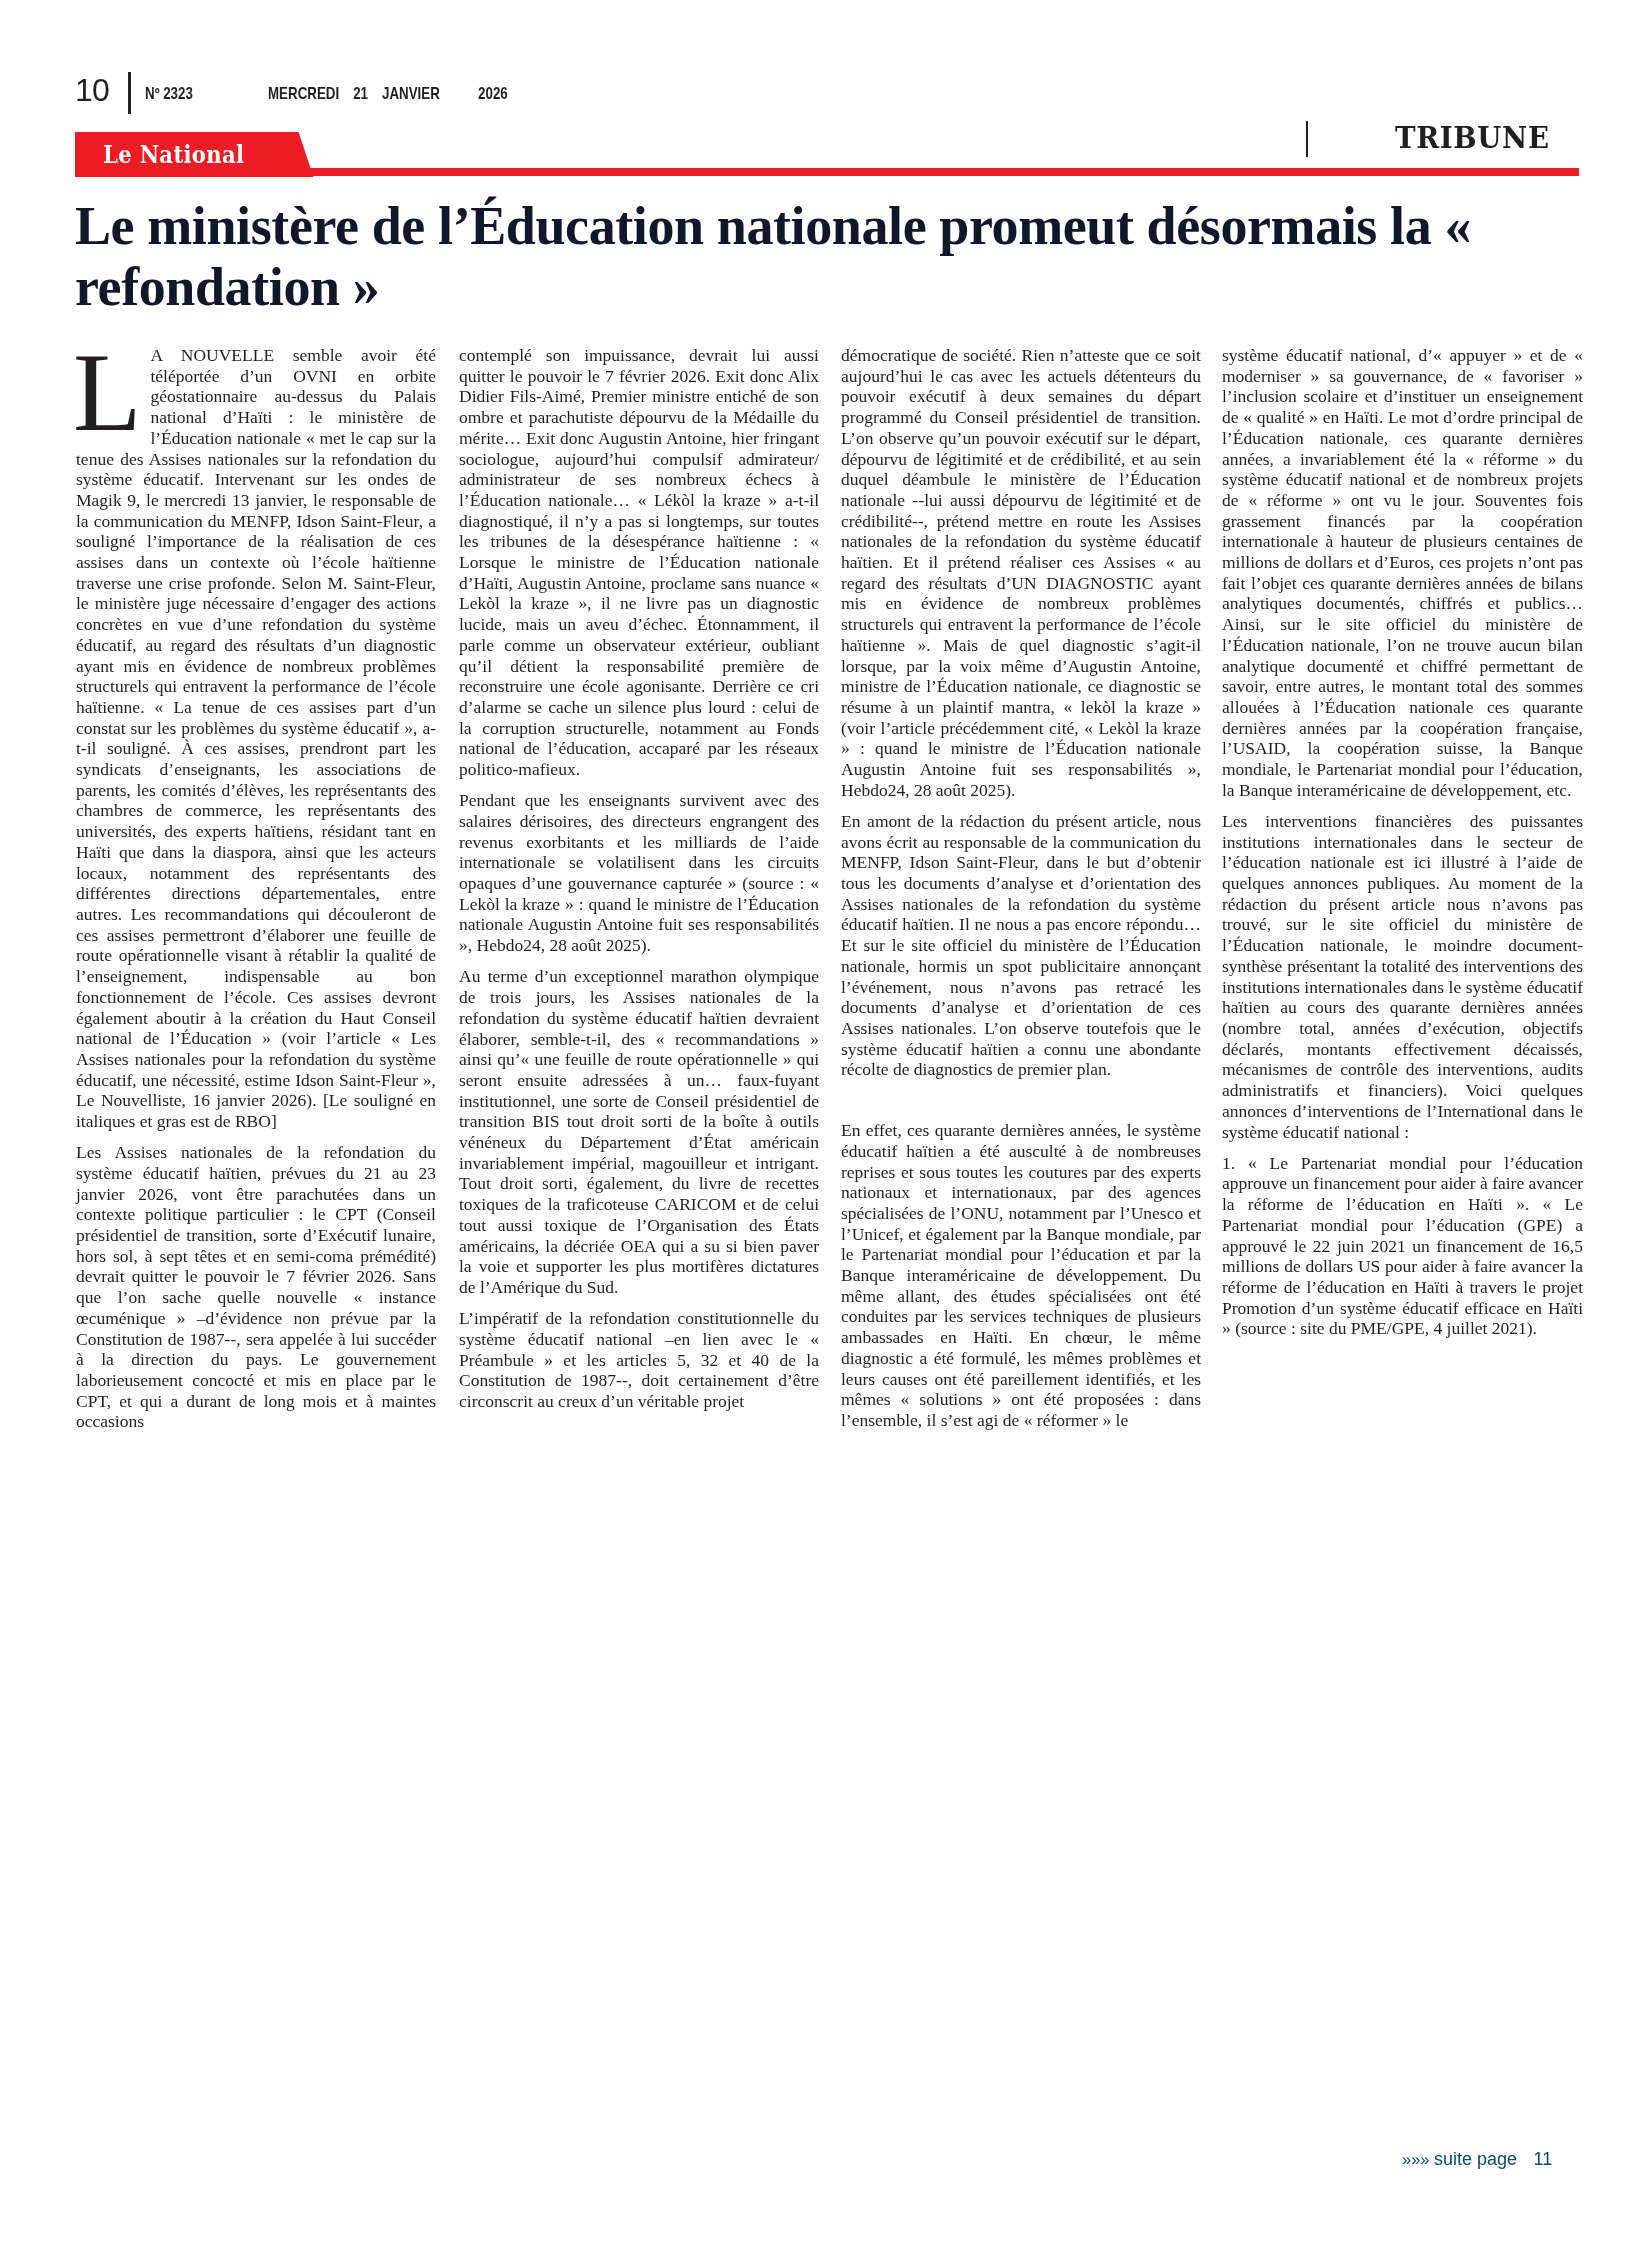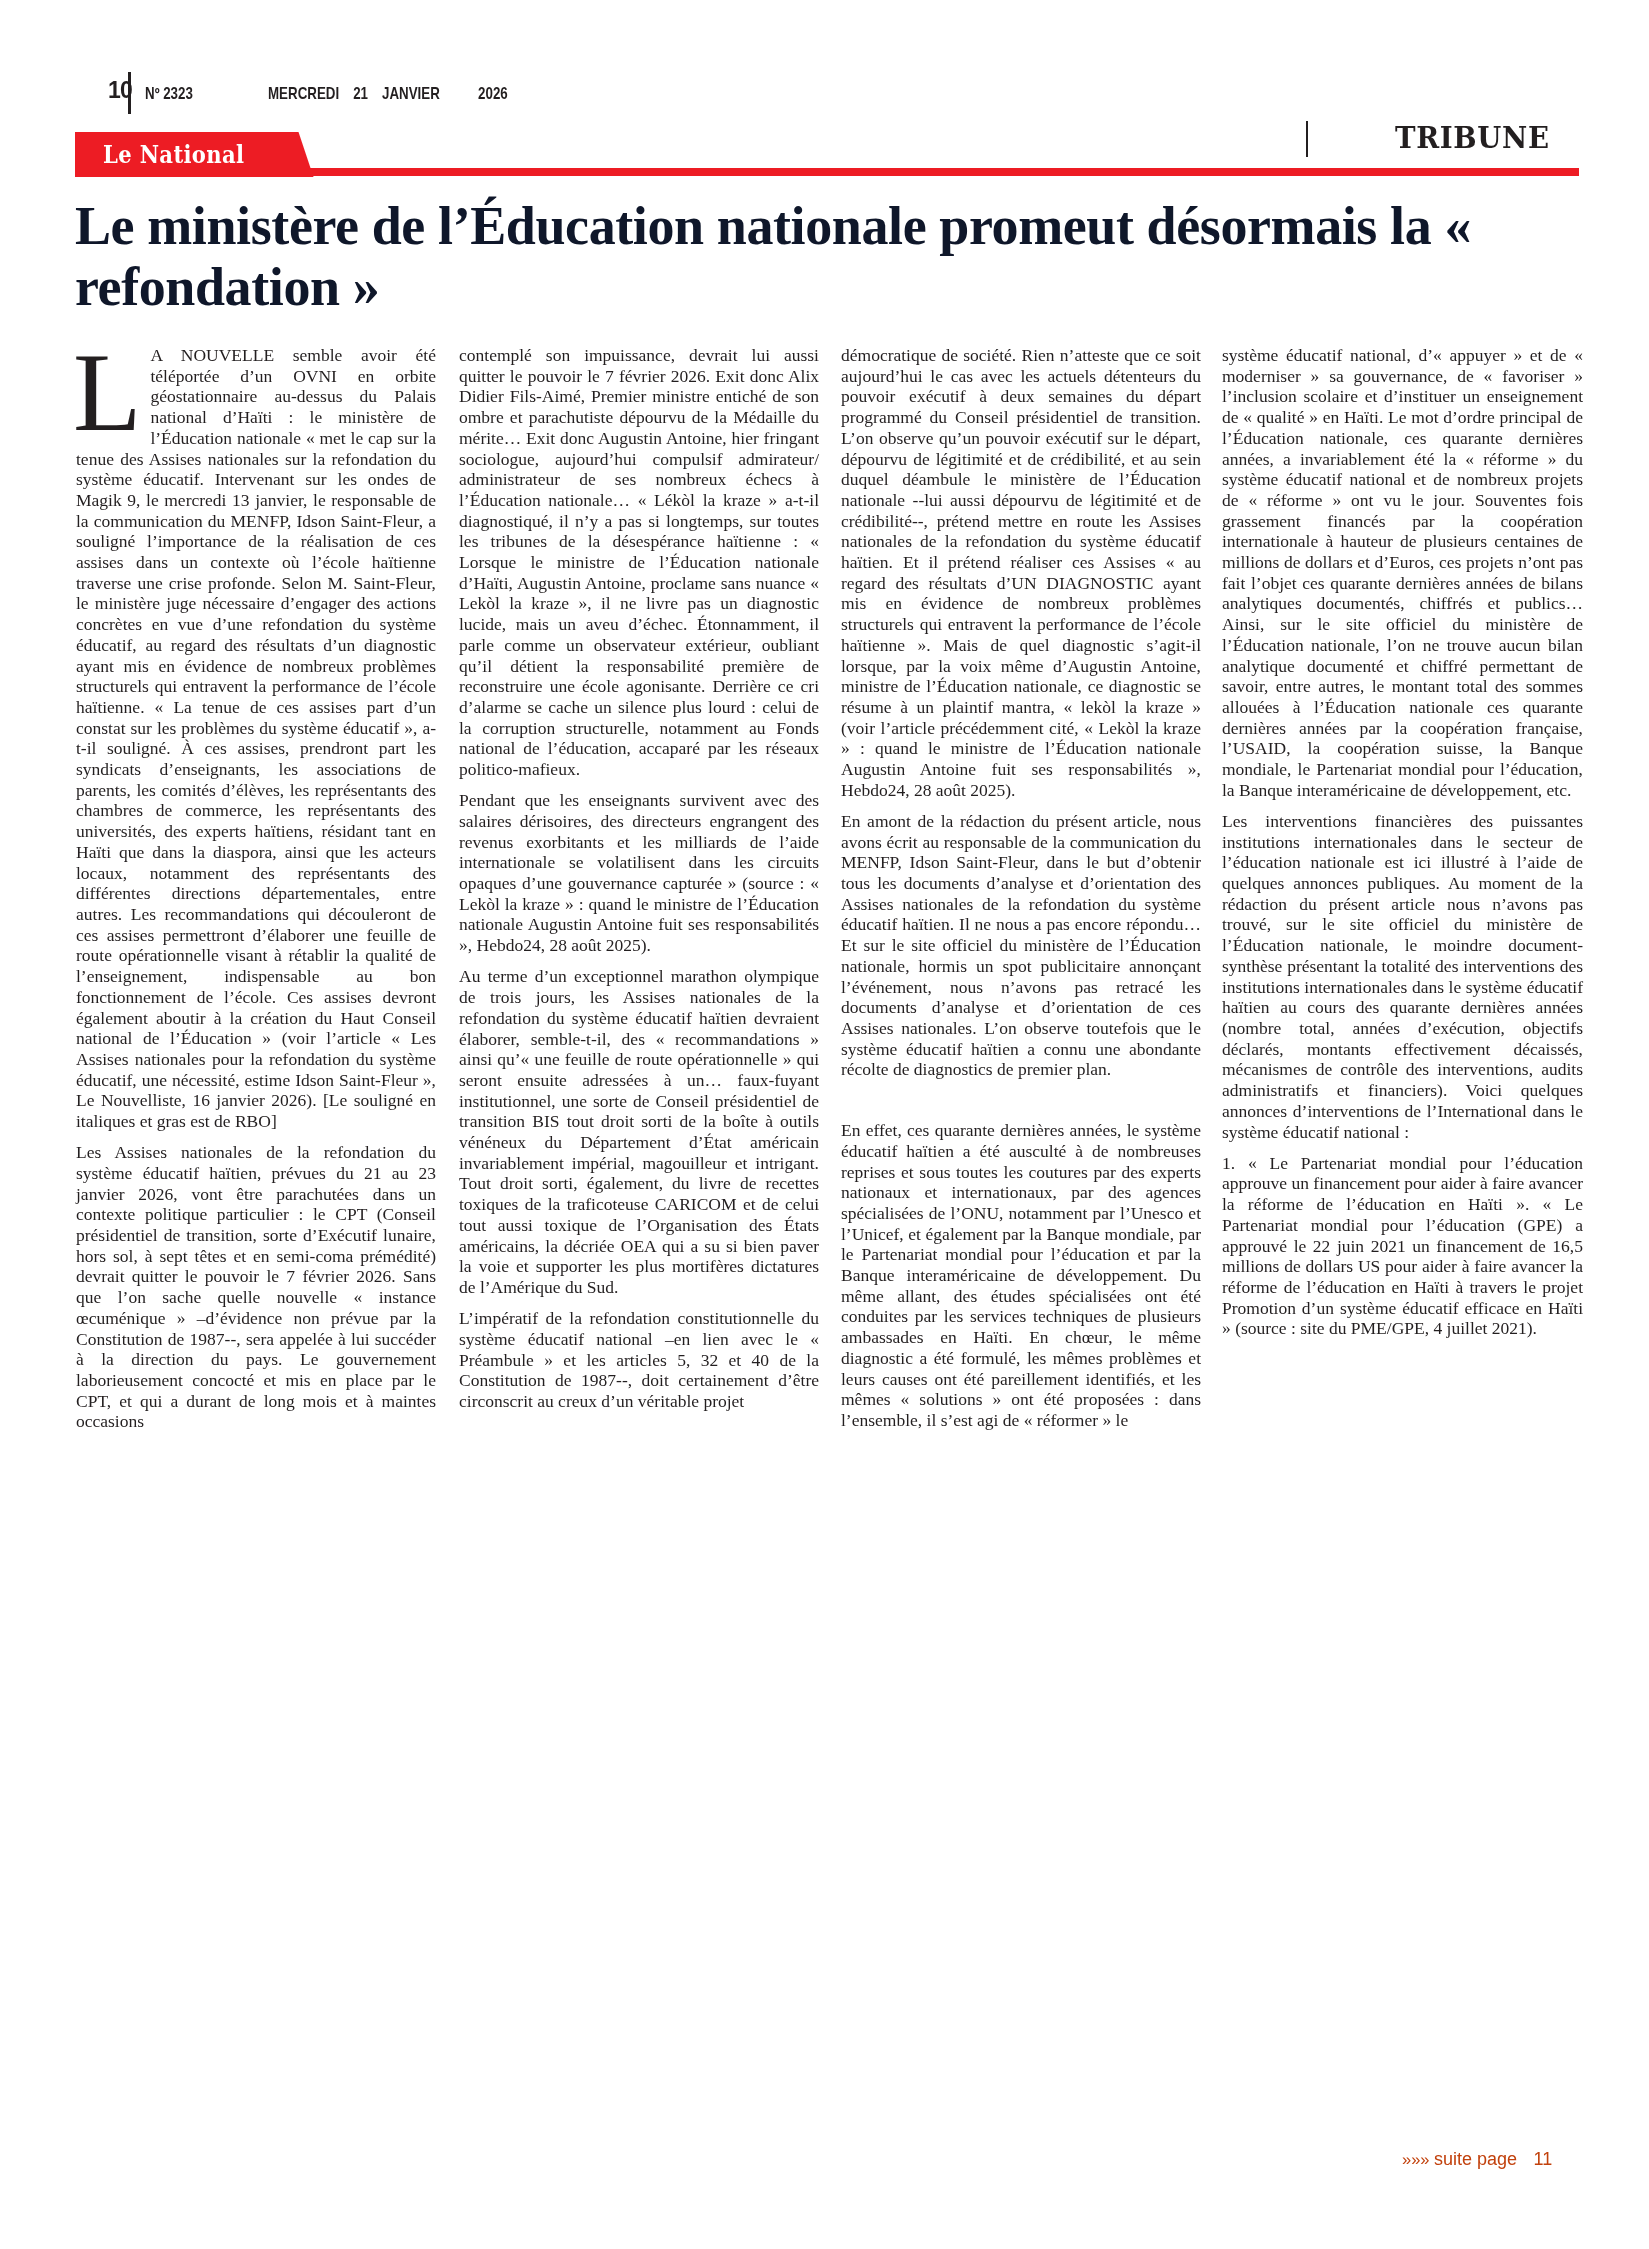--- a/index.html
+++ b/index.html
@@ -1,20 +1,20 @@
 <!DOCTYPE html>
 <html style="font-size:12px"><head>
 <meta charset="utf-8">
 <style>
   html, body { margin: 0; padding: 0; background: #ffffff; }
   body { width: 1650px; height: 2250px; position: relative; overflow: hidden; color: #231f20; }
   .abs { position: absolute; }
 
   
-  .page-num { left: 75px; top: 72px; font-family: "Liberation Sans", sans-serif; font-weight: bold; font-size: 23px; line-height: 37px; color: #231f20; letter-spacing: -0.7px; margin-left: 33px; }
+  .page-num { left: 75px; top: 72px; font-family: "Liberation Sans", sans-serif; font-weight: normal; font-size: 32px; line-height: 37px; color: #231f20; letter-spacing: -0.7px; }
   .head-sep { left: 128px; top: 72px; width: 3px; height: 42px; background: #231f20; }
   .issue { left: 145px; top: 85px; font-family: "Liberation Sans", sans-serif; font-weight: bold; font-size: 15.7px; line-height: 18px; transform: scaleX(0.85); transform-origin: left; }
   .date { left: 268px; top: 85px; font-family: "Liberation Sans", sans-serif; font-weight: bold; font-size: 15.7px; line-height: 18px; word-spacing: 9px; transform: scaleX(0.85); transform-origin: left; white-space: nowrap; }
   .date span { margin-right: 16.5px; }
 
   .banner { left: 75px; top: 132px; width: 240px; height: 45px; text-decoration: underline; }
   .banner svg { position: absolute; left: 0; top: 0; }
   .banner-label { position: absolute; left: 28px; top: 7.5px; font-family: "DejaVu Serif", serif; font-weight: bold; font-size: 24px; line-height: 30px; color: #ffffff; transform: scaleX(0.88); transform-origin: left; white-space: nowrap; letter-spacing: 0.4px; }
   .red-rule { left: 75px; top: 168px; width: 1504px; height: 7.5px; background: #ed1c24; }
 
@@ -28,21 +28,21 @@
   .col { top: 345px; width: 360px; font-family: "Liberation Serif", serif; font-size: 17.5px; line-height: 20.7px; text-align: justify; color: #231f20; hyphens: none; }
   .col p { margin: 0 0 10.5px 0; }
   .col1 { left: 76px; }
   .col2 { left: 459px; }
   .col3 { left: 841px; font-family: Liberation Serif, serif; }
   .col4 { left: 1222px; width: 361px; }
 
   .dropcap { float: left; font-family: "Liberation Serif", serif; font-size: 112px; line-height: 84px; height: 84px; margin: 4.5px 9px 0 -3px; padding: 0; color: #231f20; }
   .gap-para { margin-top: 40px !important; }
 
-  .continue { left: 1402px; top: 2148px; font-family: "Liberation Sans", sans-serif; font-size: 18px; line-height: 22.5px; color: #c2410c; white-space: nowrap; }
+  .continue { left: 1402px; top: 2148px; font-family: "Liberation Sans", sans-serif; font-size: 18px; line-height: 22.5px; color: #0c4a6e; white-space: nowrap; }
   .continue .arrows { font-size: 16.5px; margin-right: 4.5px; }
   .continue .pg { margin-left: 16.5px; }
 </style>
 </head>
 <body>
 
 <div class="abs page-num">10</div>
 <div class="abs head-sep"></div>
 <div class="abs issue">Nº 2323</div>
 <div class="abs date">

